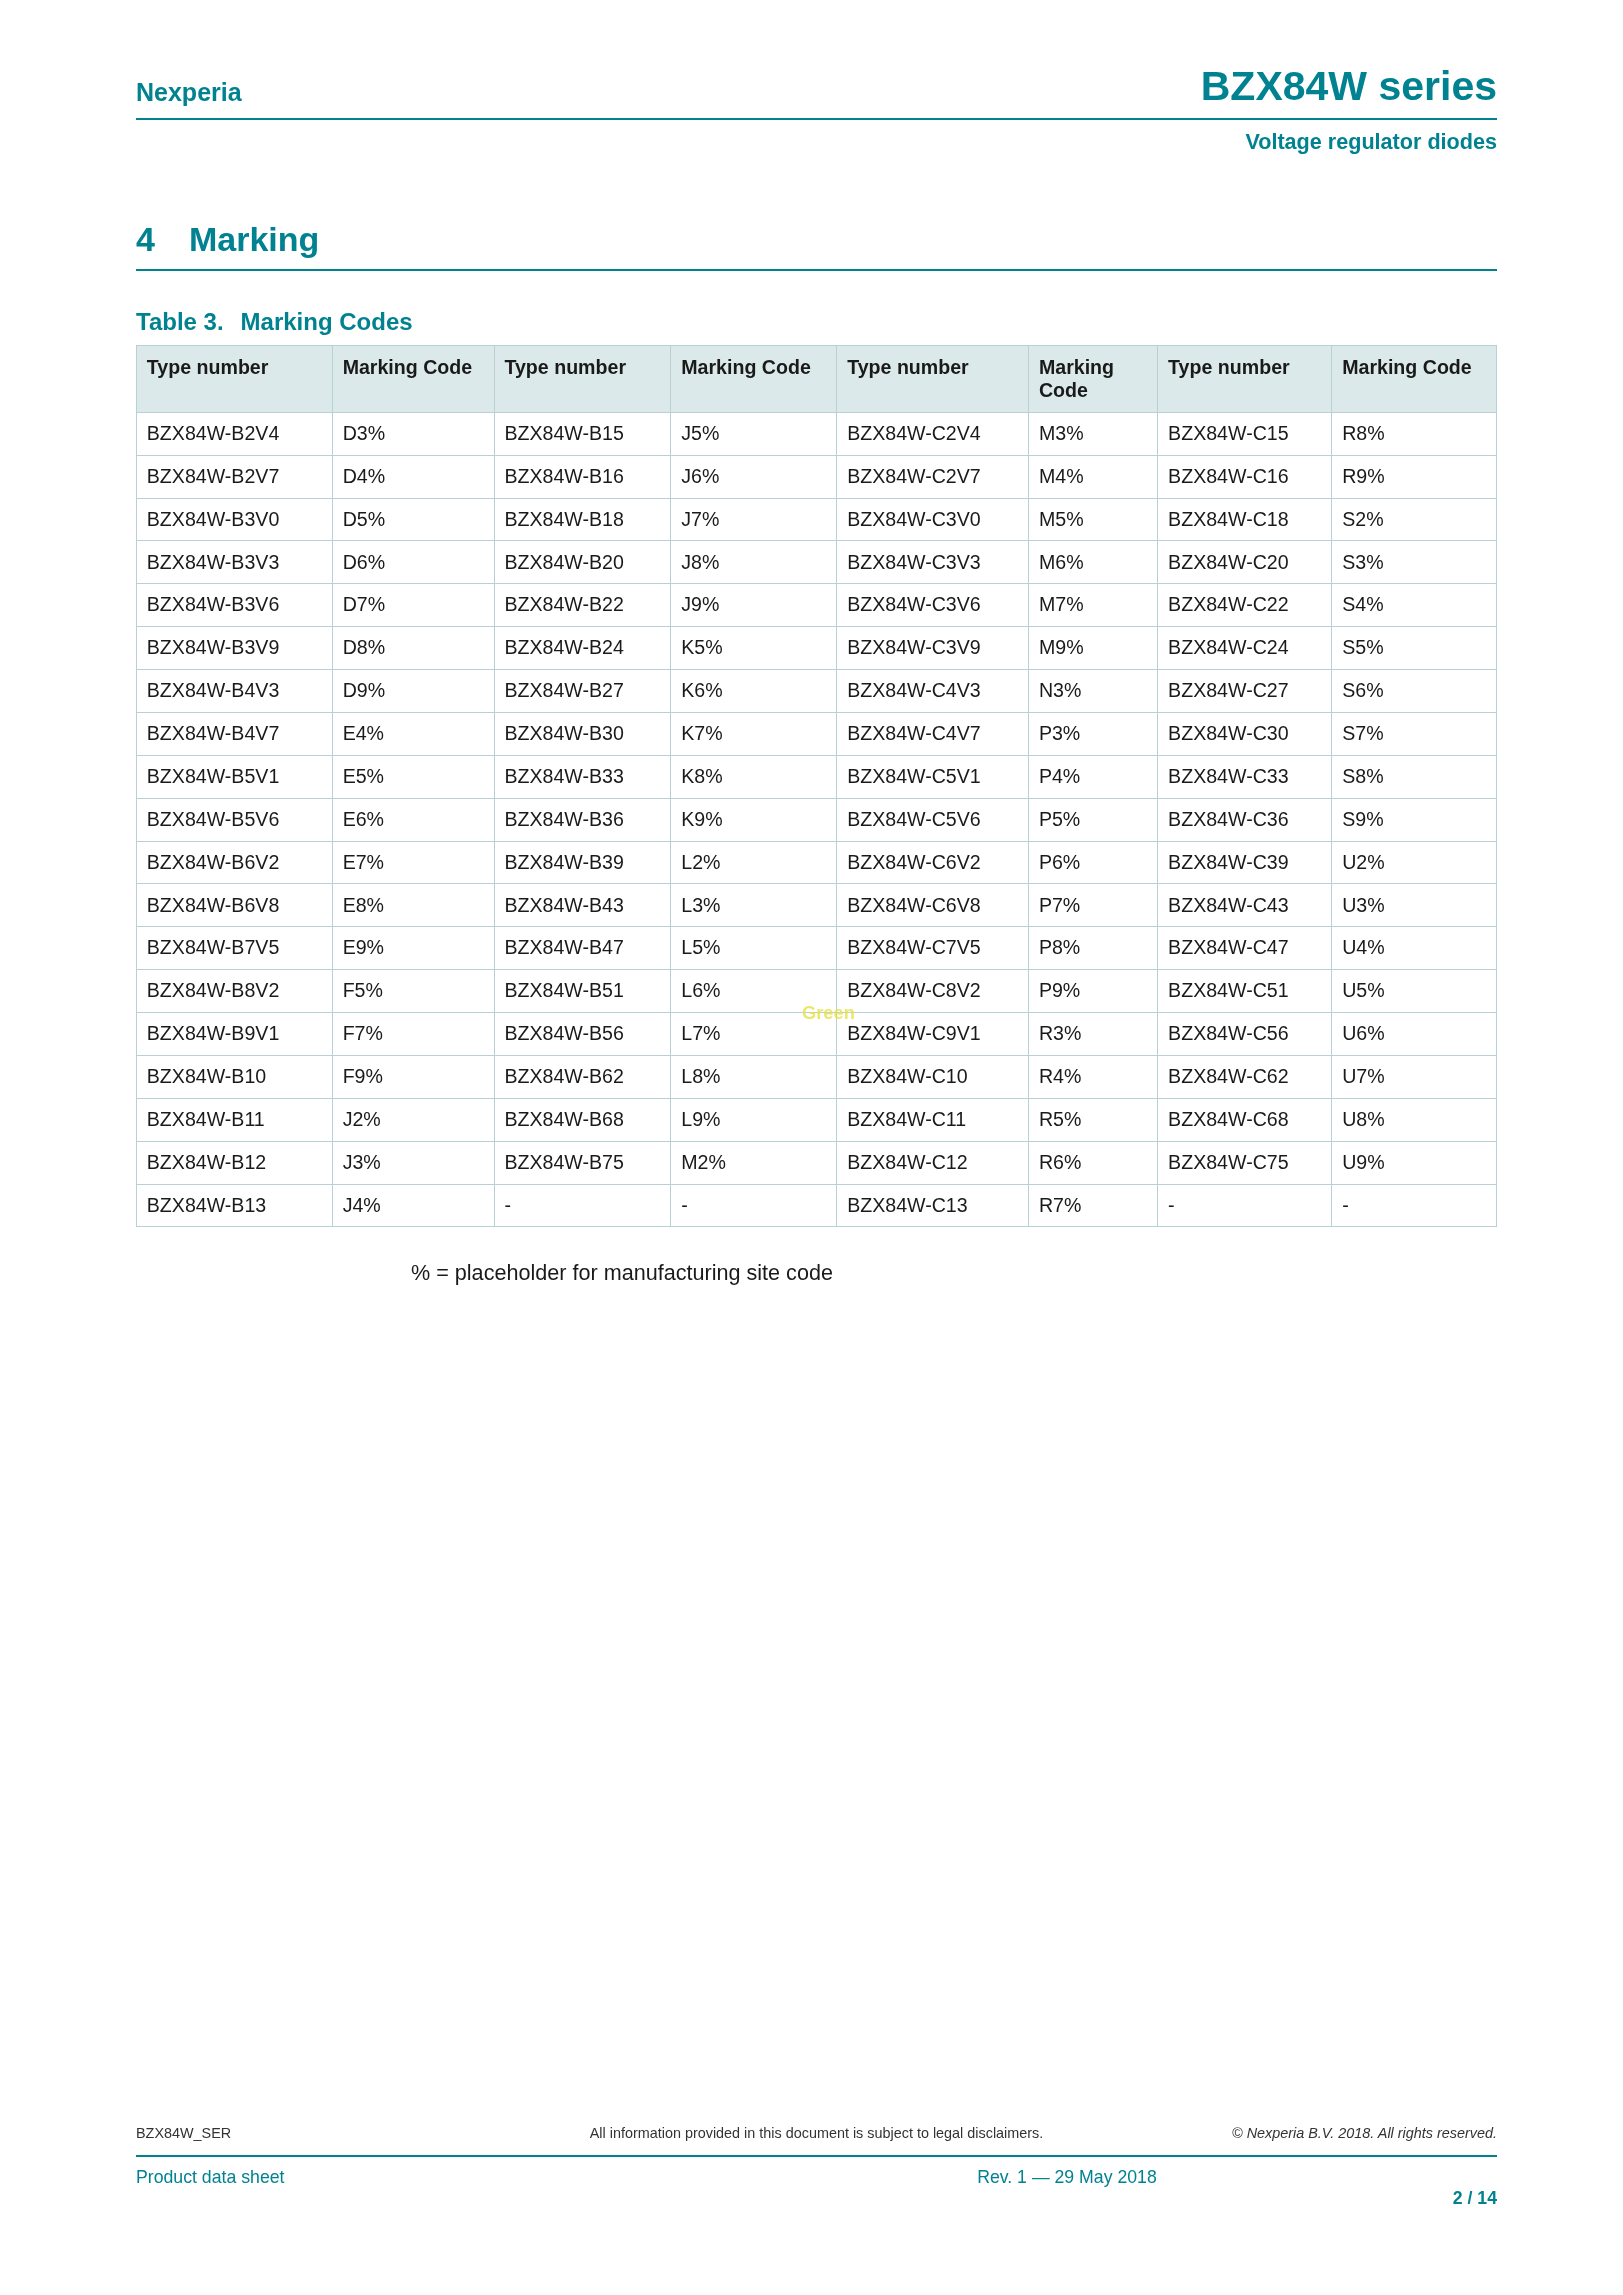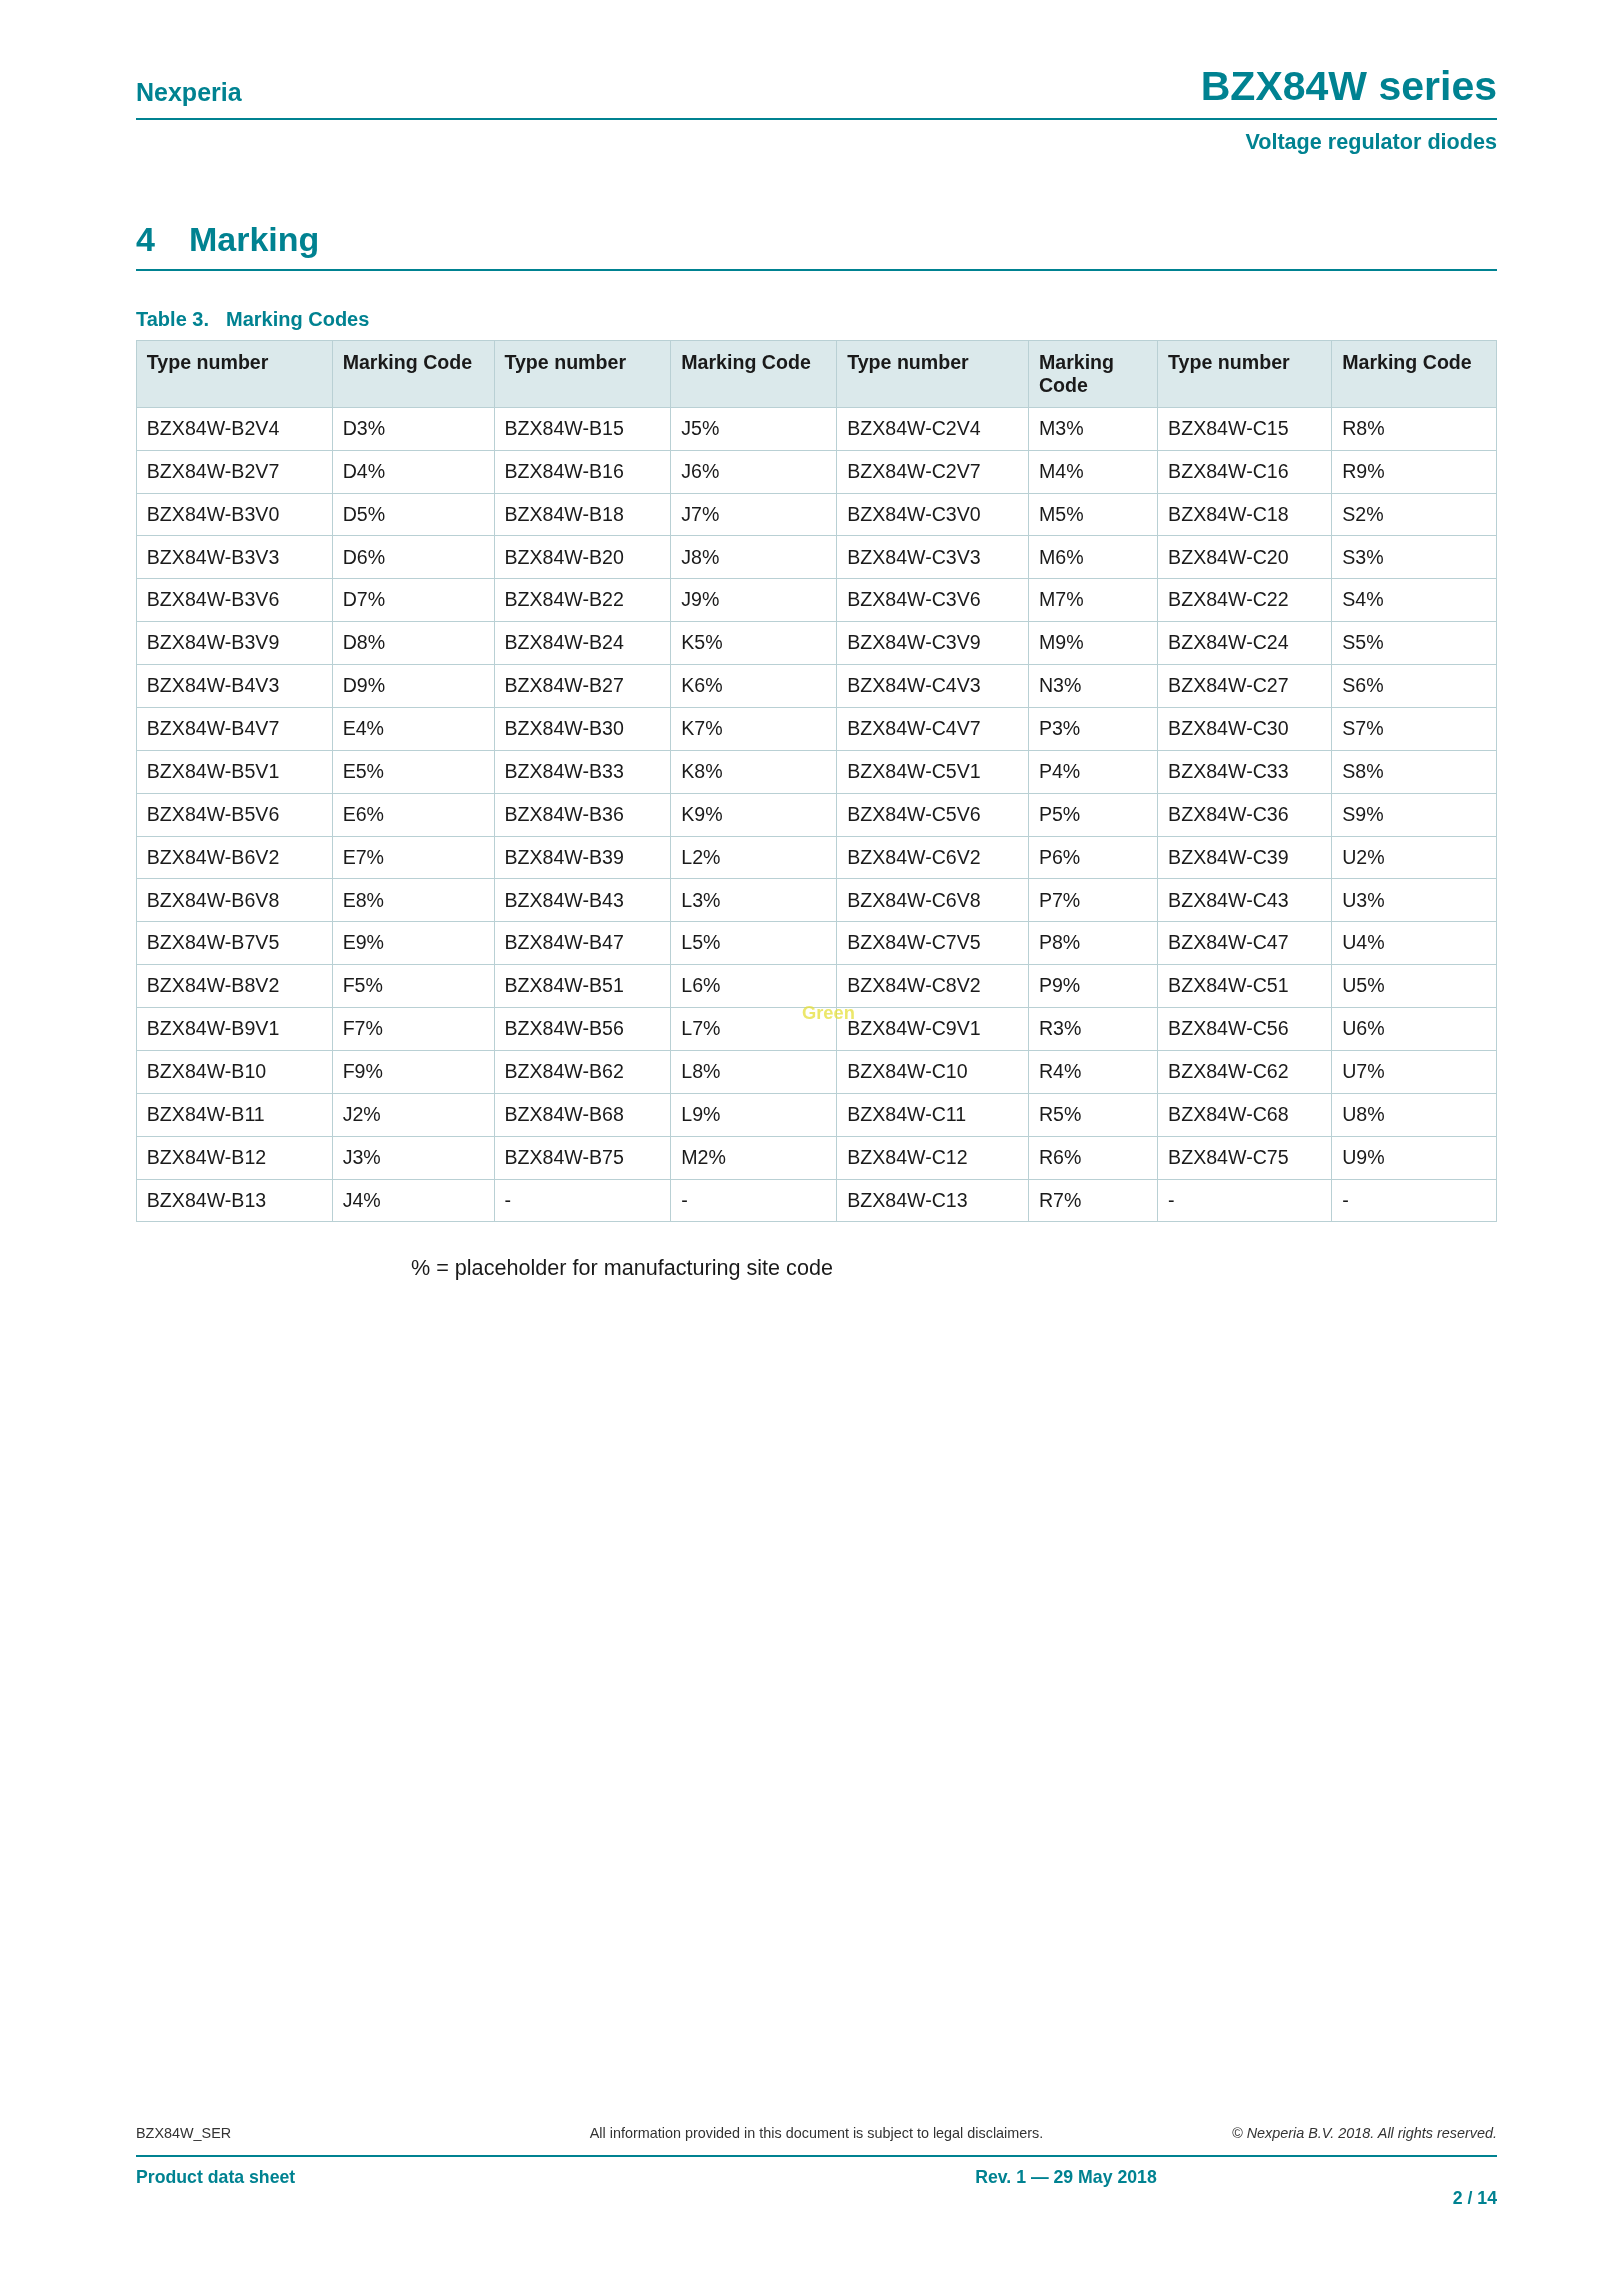--- a/index.html
+++ b/index.html
@@ -44,21 +44,21 @@
   
   .section-heading{
     margin-top:65px;
     color:var(--accent);font-size:34px;font-weight:bold;
     display:flex;gap:34px;align-items:baseline;
   }
   .section-rule{margin-top:10.5px;height:2px;}
   
   .table-caption{
     margin-top:37px;
-    color:var(--accent);font-size:20px;font-weight:bold;
+    color:var(--accent);font-size:24px;font-weight:bold;
     display:flex;gap:17px;align-items:center;
   }
   table.marking{
     margin-top:9.2px;
     border-collapse:collapse;
     table-layout:fixed;
     width:100%;
     font-size:19.6px;
   }
   table.marking th, table.marking td{
@@ -110,21 +110,21 @@
     color:var(--muted);
     margin-bottom:14px;
   }
   .footer-top .center{text-align:center;}
   .footer-top .right{text-align:right;font-style:italic;}
   .footer-main{
     display:grid;
     grid-template-columns:1fr 2fr 1fr;
     margin-top:10.5px;
     font-size:17.7px;
-    font-weight:bold;
+    font-weight:normal;
     color:var(--accent);
   }
   .footer-main .center{text-align:right;}
   .footer-page{
     text-align:right;
     font-size:17.7px;
     font-weight:bold;
     color:var(--accent);
   }
 </style>

